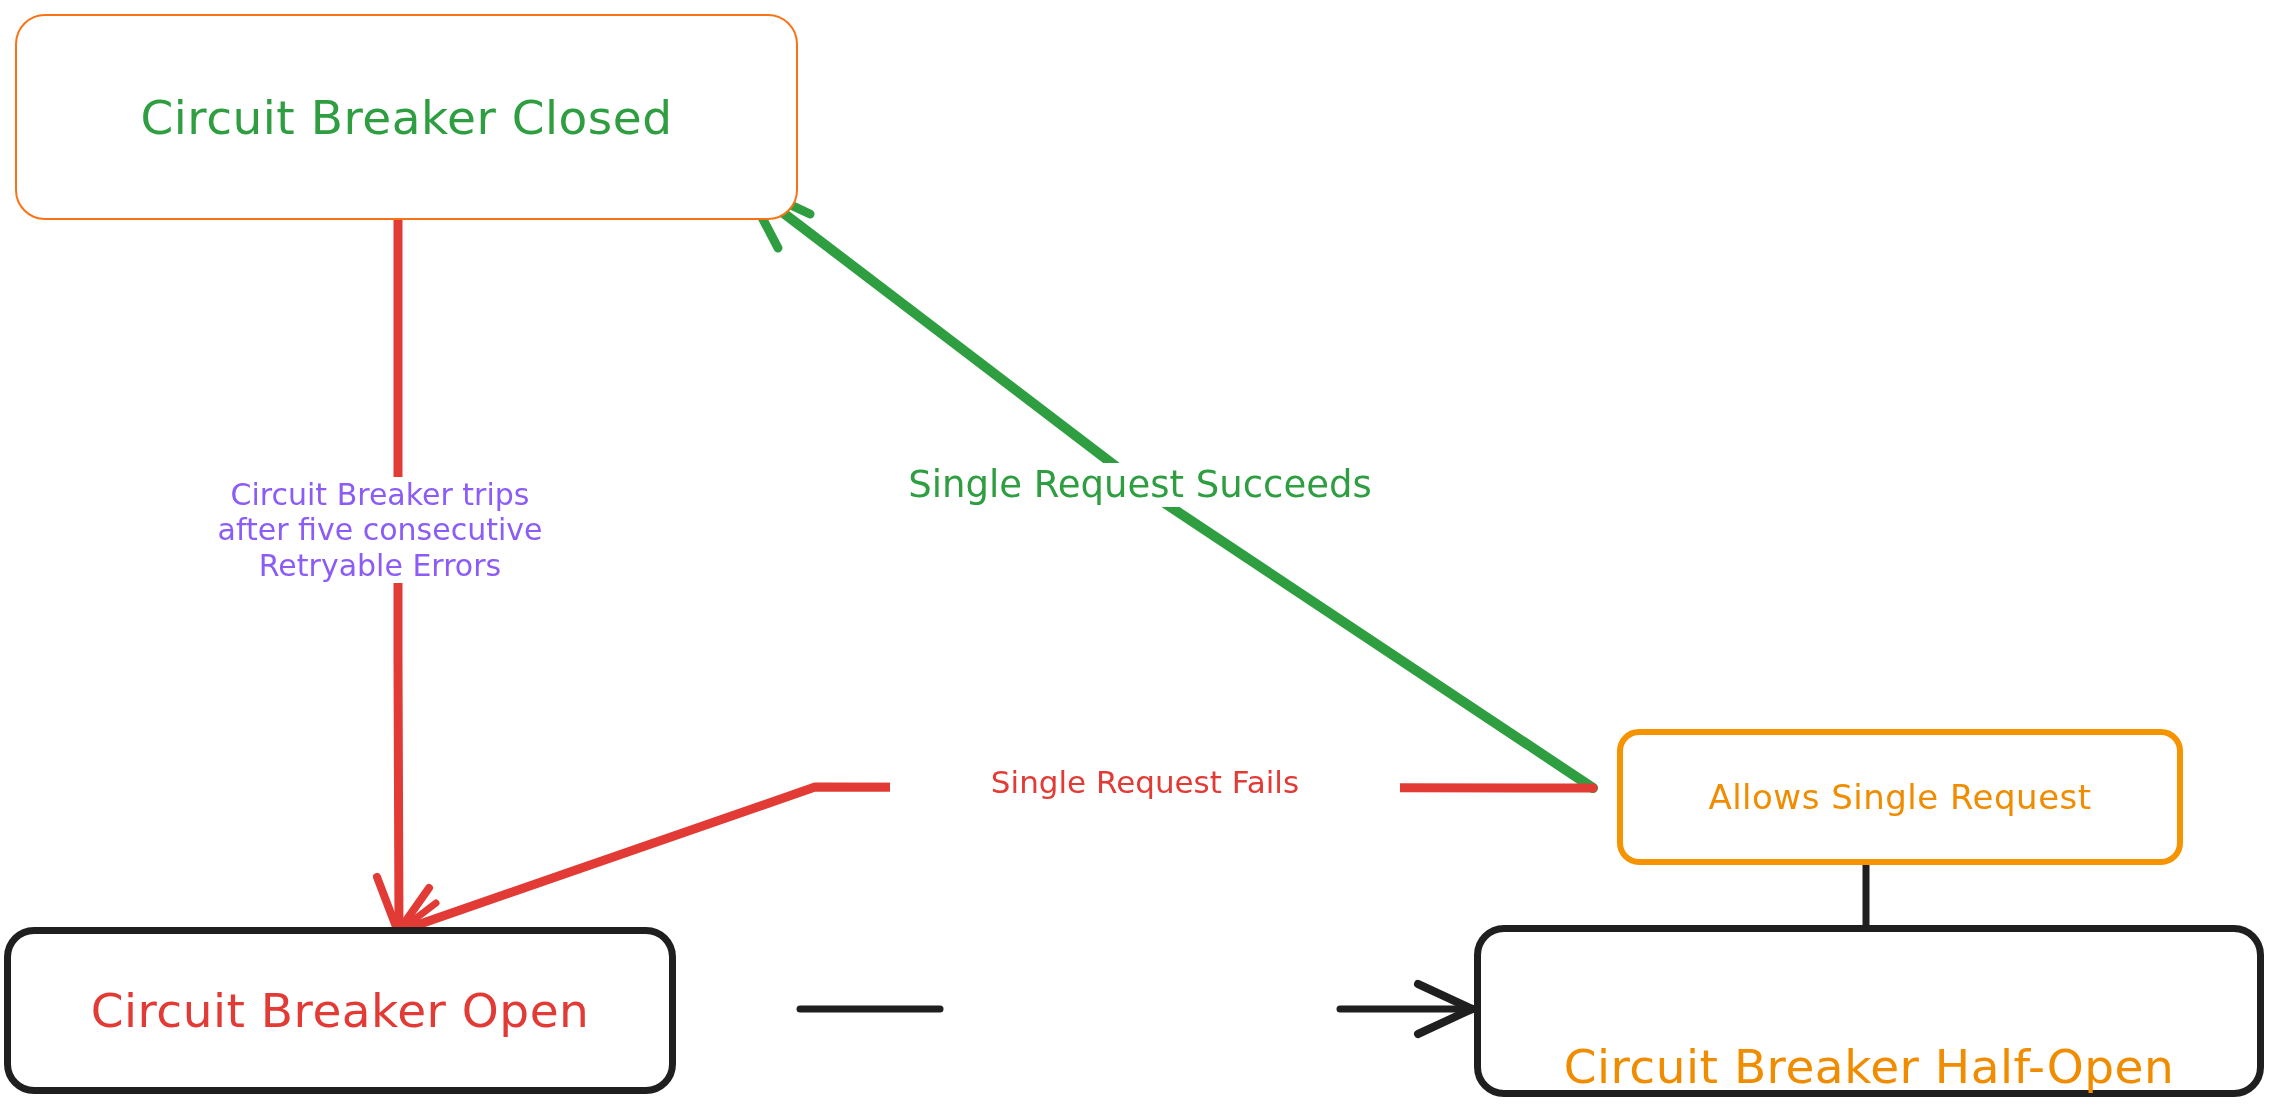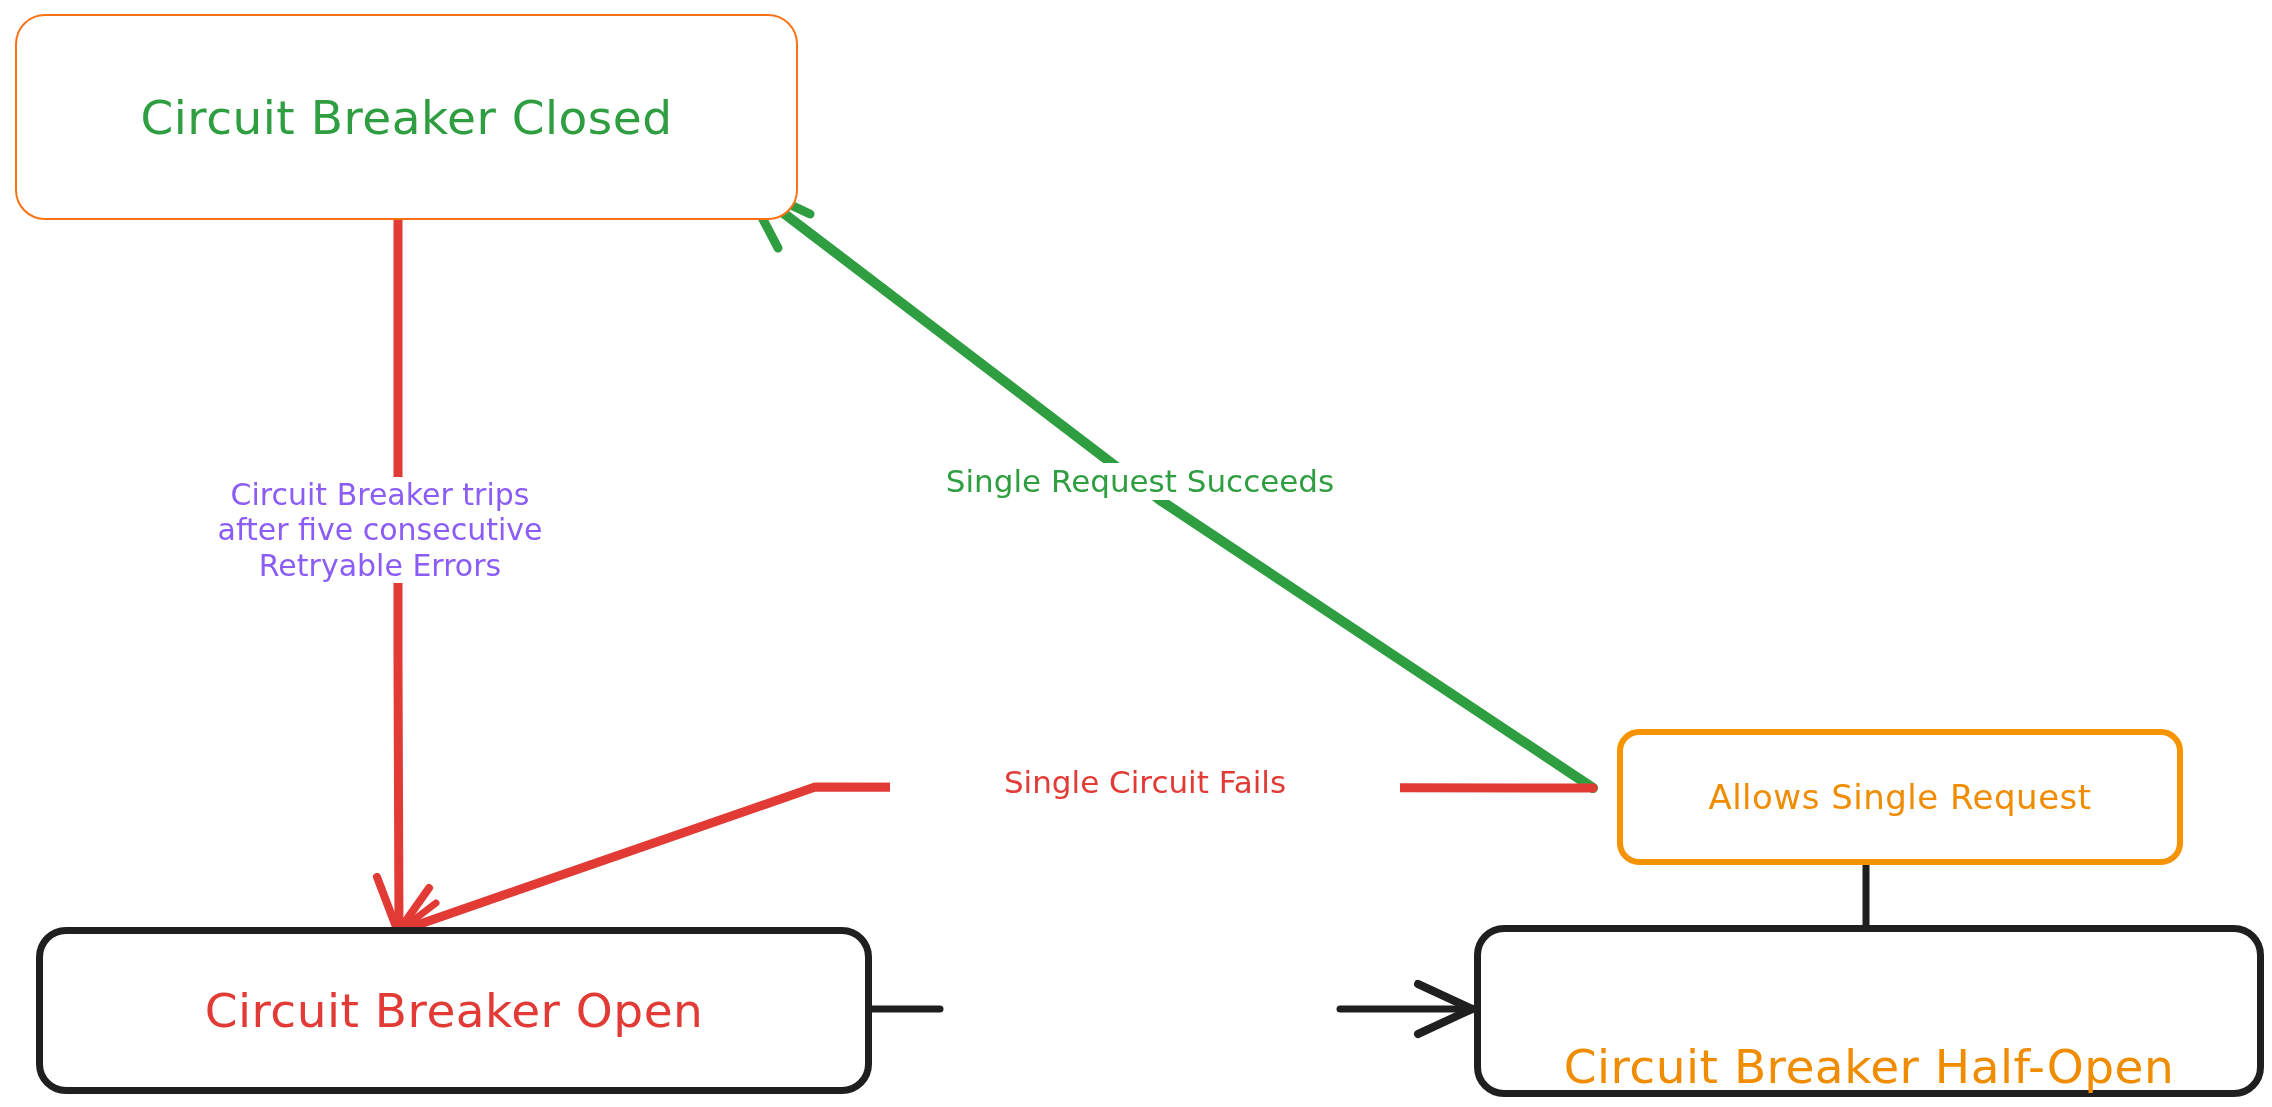--- a/index.html
+++ b/index.html
@@ -48,22 +48,22 @@
     left: 15px;  top: 14px;
     width: 783px; height: 206px;
     border: 2px solid #f97316;
   }
   #node-closed .node-label {
     color: #2e9e41;
     font-size: 47px;
   }
 
   #node-open {
-    left: 36px;  top: 927px;
-    width: 836px; height: 167px;
+    left: 4px;  top: 927px;
+    width: 672px; height: 167px;
     border: 7px solid #1f1f1f;
   }
   #node-open .node-label {
     color: #e23b36;
     font-size: 47px;
   }
 
   #node-half-open {
     left: 1474px; top: 925px;
     width: 790px;  height: 172px;
@@ -101,21 +101,21 @@
   #label-trips {
     left: 150px; top: 477px;
     width: 460px;
     color: #8b5cf6;
     font-size: 30px;
   }
   #label-succeeds {
     left: 860px; top: 463px;
     width: 560px;
     color: #2e9e41;
-    font-size: 31px;
+    font-size: 37px;
     text-align: center;
   }
   #label-fails {
     left: 890px; top: 762px;
     width: 510px;
     color: #e23b36;
     font-size: 31px;
     padding: 2px 0;
   }
   #label-delay {
@@ -178,16 +178,16 @@
   <div class="node" id="node-allows-single">
     <span class="node-label">Allows Single Request</span>
   </div>
 
   <div class="edge-label" id="label-trips">Circuit Breaker trips
 after five consecutive
 Retryable Errors</div>
 
   <div class="edge-label" id="label-succeeds">Single Request Succeeds</div>
 
-  <div class="edge-label" id="label-fails">Single Circuit Fails</div>
+  <div class="edge-label" id="label-fails">Single Request Fails</div>
 
 
 </div>
 
 </body></html>

